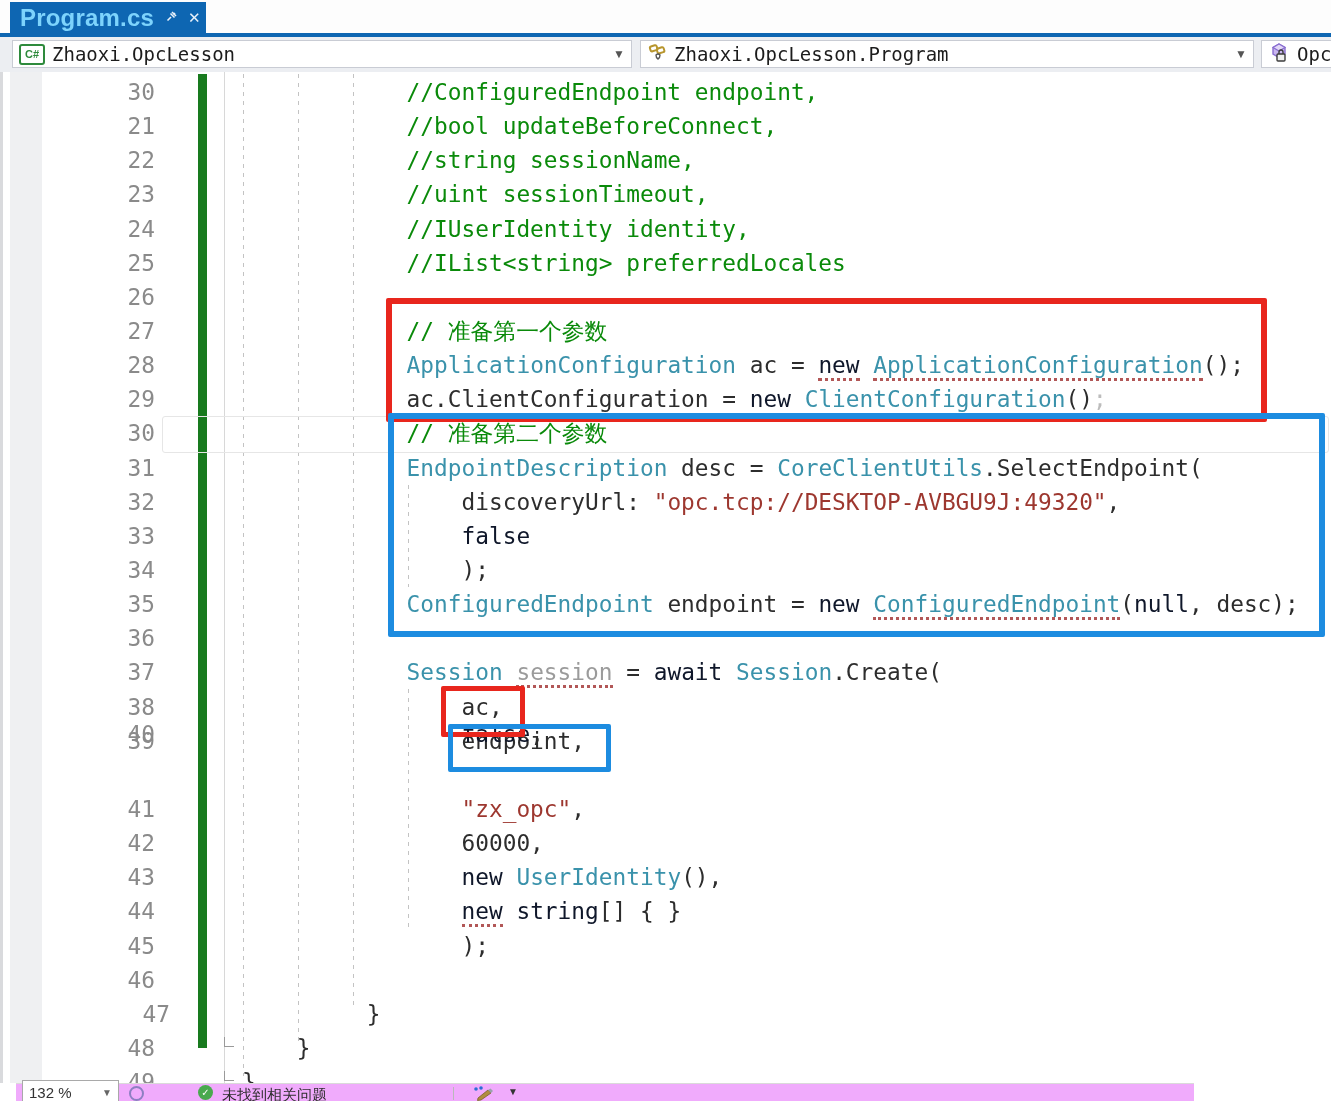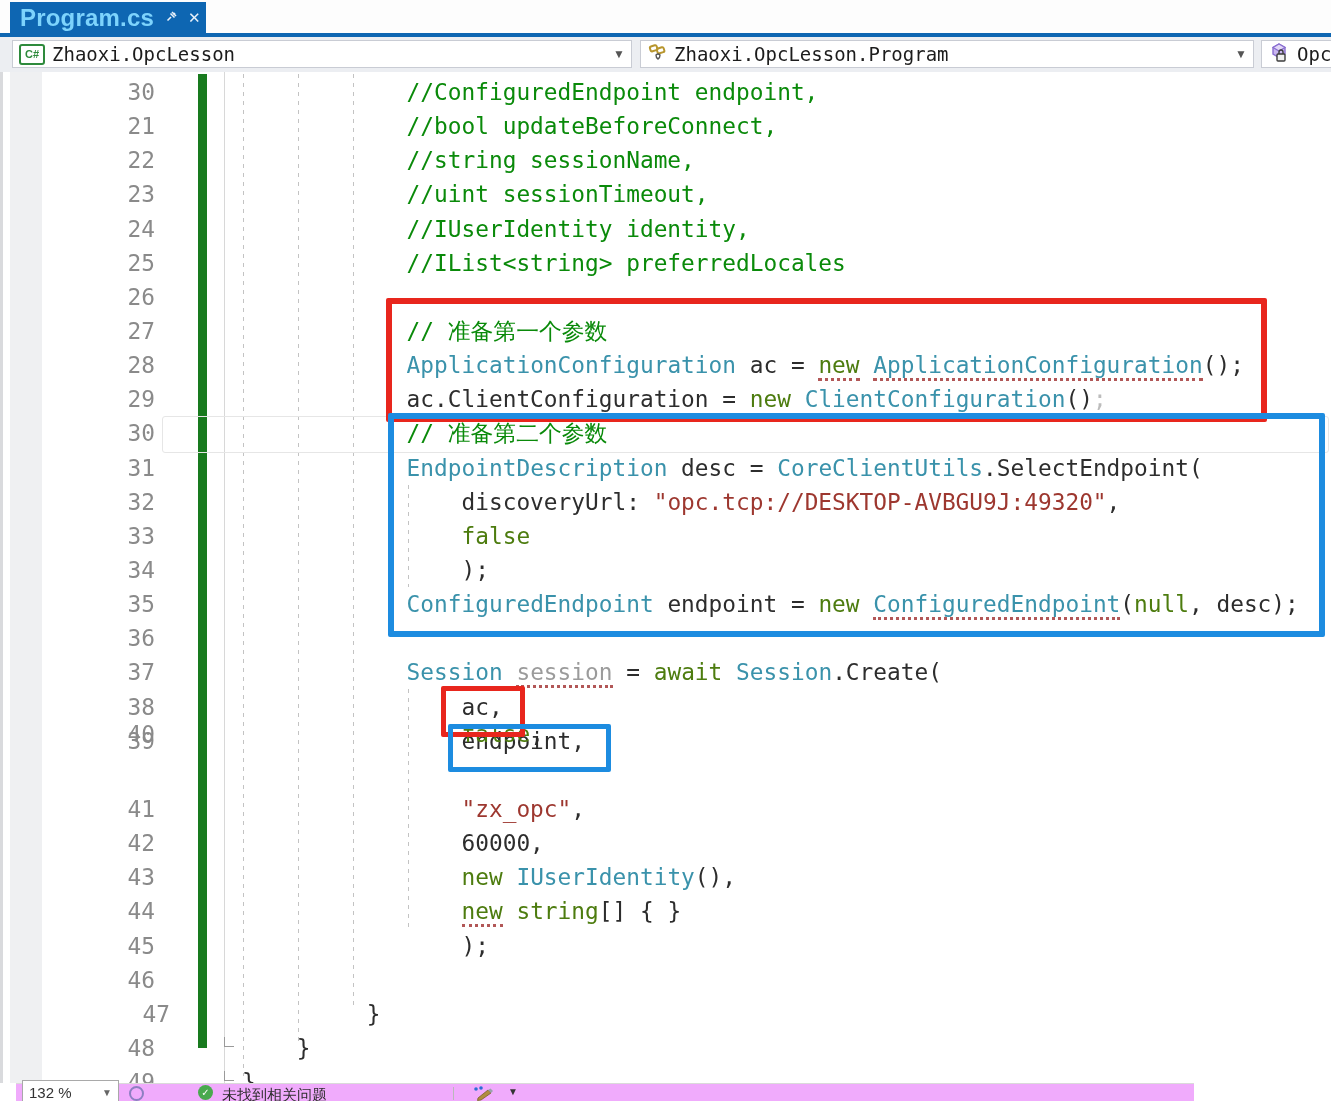--- a/index.html
+++ b/index.html
@@ -47,21 +47,21 @@
   #curline{position:absolute;left:162px;top:344px;right:2px;height:35px;
            border:1px solid #e6e6e6;border-radius:3px;}
 
   .code-row{position:absolute;left:0;height:35px;line-height:34px;white-space:pre;
             font-size:22.8px;width:1331px;}
   .lnum{position:absolute;left:0;width:155px;text-align:right;color:#8a8a8a;}
   .ltxt{position:absolute;left:187px;}
   .pl{color:#2d2d2d;}
   .com{color:#0a8a0a;}
   .typ{color:#3a92ab;}
-  .kw{color:#4d7c0f;}
+  .kw{color:#0f172a;}
   .str{color:#9d372f;}
   .dim{color:#9b9b9b;}
   .fade{color:#bcbcbc;}
   .u{border-bottom:3px dotted #b25757;}
 
   
   .anno{position:absolute;border-radius:2px;pointer-events:none;z-index:50;background:transparent;}
 
   
   #statusbar{position:absolute;left:16px;top:1083px;width:1178px;height:18px;background:#f0abfc;
@@ -160,21 +160,21 @@
       <div class="code-row" style="top: 446.82px;"><span class="lnum">33</span><span class="ltxt"><span class="pl">                    </span><span class="kw">false</span></span></div>
       <div class="code-row" style="top: 480.96px;"><span class="lnum">34</span><span class="ltxt"><span class="pl">                    );</span></span></div>
       <div class="code-row" style="top: 515.1px;"><span class="lnum">35</span><span class="ltxt"><span class="pl">                </span><span class="typ">ConfiguredEndpoint</span><span class="pl"> endpoint = </span><span class="kw">new</span><span class="pl"> </span><span class="typ u">ConfiguredEndpoint</span><span class="pl">(</span><span class="kw">null</span><span class="pl">, desc);</span></span></div>
       <div class="code-row" style="top: 549.24px;"><span class="lnum">36</span><span class="ltxt"></span></div>
       <div class="code-row" style="top: 583.38px;"><span class="lnum">37</span><span class="ltxt"><span class="pl">                </span><span class="typ">Session</span><span class="pl"> </span><span class="dim u">session</span><span class="pl"> = </span><span class="kw">await</span><span class="pl"> </span><span class="typ">Session</span><span class="pl">.Create(</span></span></div>
       <div class="code-row" style="top: 617.52px;"><span class="lnum">38</span><span class="ltxt"><span class="pl">                    ac,</span></span></div>
       <div class="code-row" style="top: 651.66px;"><span class="lnum">39</span><span class="ltxt"><span class="pl">                    endpoint,</span></span></div>
       <div class="code-row" style="top: 645px;"><span class="lnum">40</span><span class="ltxt"><span class="pl">                    </span><span class="kw">false</span><span class="pl">,</span></span></div>
       <div class="code-row" style="top: 719.94px;"><span class="lnum">41</span><span class="ltxt"><span class="pl">                    </span><span class="str">"zx_opc"</span><span class="pl">,</span></span></div>
       <div class="code-row" style="top: 754.08px;"><span class="lnum">42</span><span class="ltxt"><span class="pl">                    60000,</span></span></div>
-      <div class="code-row" style="top: 788.22px; padding-left: 40px;"><span class="lnum">43</span><span class="ltxt"><span class="pl">                    </span><span class="kw">new</span><span class="pl"> </span><span class="typ">IUserIdentity</span><span class="pl">(),</span></span></div>
+      <div class="code-row" style="top: 788.22px; padding-left: 40px;"><span class="lnum">43</span><span class="ltxt"><span class="pl">                    </span><span class="kw">new</span><span class="pl"> </span><span class="typ">UserIdentity</span><span class="pl">(),</span></span></div>
       <div class="code-row" style="top: 822.36px;"><span class="lnum">44</span><span class="ltxt"><span class="pl">                    </span><span class="kw u">new</span><span class="pl"> </span><span class="kw">string</span><span class="pl">[] { }</span></span></div>
       <div class="code-row" style="top: 856.5px;"><span class="lnum">45</span><span class="ltxt"><span class="pl">                    );</span></span></div>
       <div class="code-row" style="top: 890.64px;"><span class="lnum">46</span><span class="ltxt"></span></div>
       <div class="code-row" style="top: 924.78px; margin-left: 15px;"><span class="lnum">47</span><span class="ltxt"><span class="pl">            }</span></span></div>
       <div class="code-row" style="top: 958.92px;"><span class="lnum">48</span><span class="ltxt"><span class="pl">        }</span></span></div>
       <div class="code-row" style="top: 993.06px;"><span class="lnum">49</span><span class="ltxt"><span class="pl">    }</span></span></div>
     </div>
 </div>
 
 <div id="statusbar">

